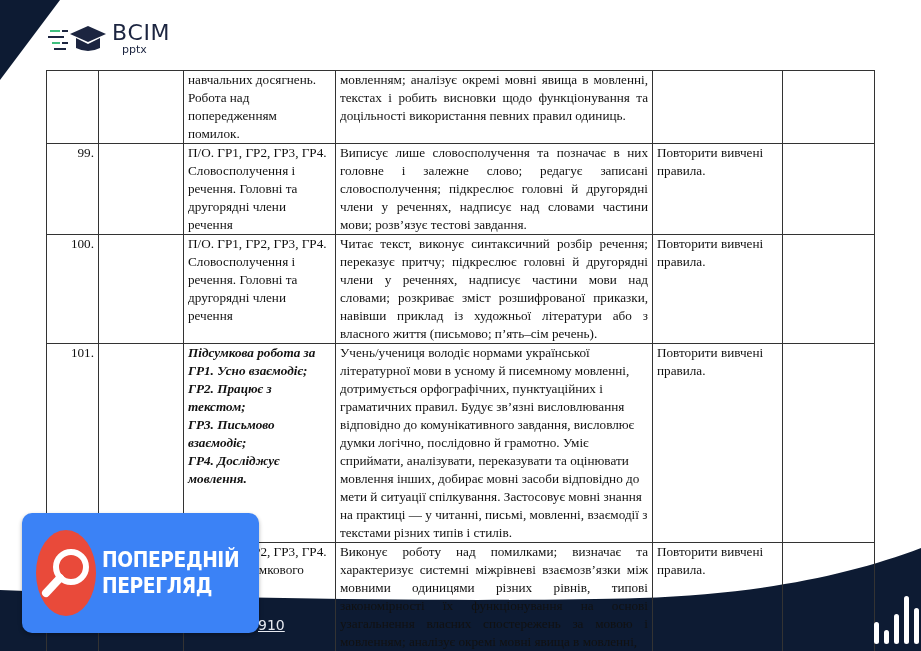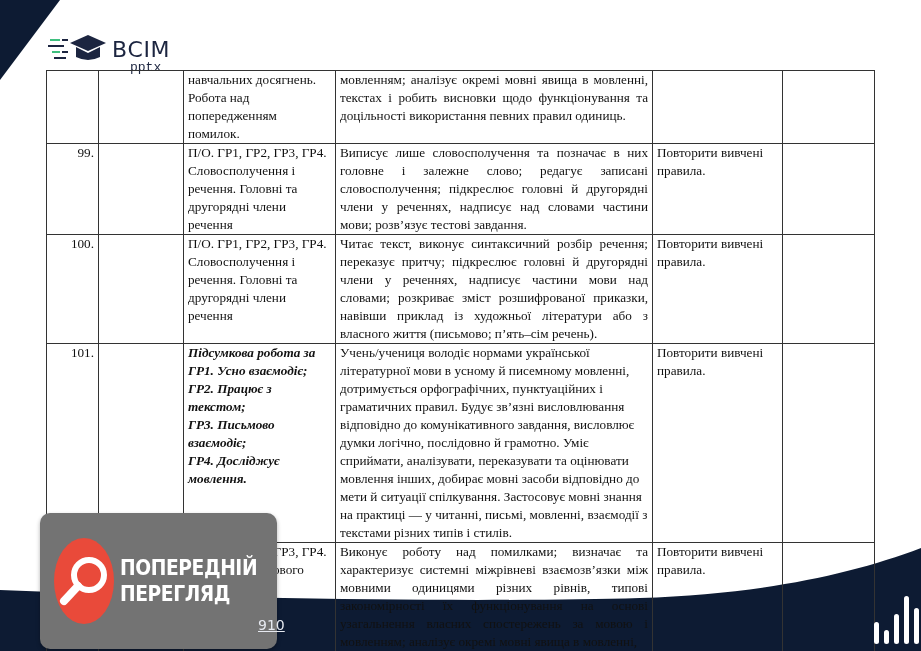--- a/index.html
+++ b/index.html
@@ -1,29 +1,29 @@
 <!DOCTYPE html>
 <html><head>
 <meta charset="utf-8">
 <style>
   html, body { margin:0; padding:0; }
   body { width:921px; height:651px; position:relative; overflow:hidden; background:#ffffff; font-family:"Liberation Serif", serif; color:#111; }
   .corner-tl { position:absolute; left:0; top:0; width:0; height:0; border-top:80px solid #0d1b33; border-right:60px solid transparent; }
   .footer-wave { position:absolute; left:0; top:0; width:921px; height:651px; pointer-events:none; }
   .logo { position:absolute; left:48px; top:20px; display:flex; align-items:center; gap:4px; }
   .logo-text { display:flex; flex-direction:column; line-height:1; font-family:"DejaVu Sans", sans-serif; color:#1c2540; }
-  .logo-text .big { font-size:22px; letter-spacing:0.5px;margin-top:19px; }
-  .logo-text .small { font-size:13px; margin-left:18px;font-family:Liberation Mono, monospace; }
+  .logo-text .big { font-size:22px; letter-spacing:0.5px; }
+  .logo-text .small { font-size:11px; margin-left:10px; }
   table.lesson { position:absolute; left:46px; top:70px; width:828px; border-collapse:collapse; table-layout:fixed; font-size:13.2px; line-height:18px; }
   table.lesson td { border:1px solid #333; vertical-align:top; padding:0 4px; }
   td.num { text-align:right; padding-right:2px; }
   td.just { text-align:justify; }
   td.section { text-align:center; font-weight:bold; padding:0; }
   .bi { font-weight:bold; font-style:italic; }
-  .preview-badge { position:absolute; left:40px; top:513px; width:237px; height:136px; background:#737373; border-radius:10px; box-shadow:0 2px 4px rgba(0,0,0,0.3); display:flex; align-items:center; }
+  .preview-badge { position:absolute; left:22px; top:513px; width:237px; height:120px; background:#3b82f6; border-radius:10px; box-shadow:0 2px 4px rgba(0,0,0,0.3); display:flex; align-items:center; }
   .preview-circle { width:86px; height:86px; border-radius:50%; background:#e94a3a; margin-left:14px; display:flex; align-items:center; justify-content:center; }
   .preview-text { color:#fff; font-family:"DejaVu Sans", sans-serif; font-weight:bold; font-size:22px; line-height:26px; margin-left:6px; letter-spacing:-0.5px; transform:scaleX(0.85); transform-origin:left center; }
   .page-num { position:absolute; left:258px; top:617px; color:#e6e9f0; font-family:"DejaVu Sans", sans-serif; font-size:14px;text-decoration:underline; }
   .bars { position:absolute; right:2px; top:596px; display:flex; align-items:flex-end; gap:5px; }
   .bars span { display:block; width:5px; background:#fff; border-radius:3px; }
 </style>
 </head>
 <body>
 
 <div class="corner-tl"></div>

